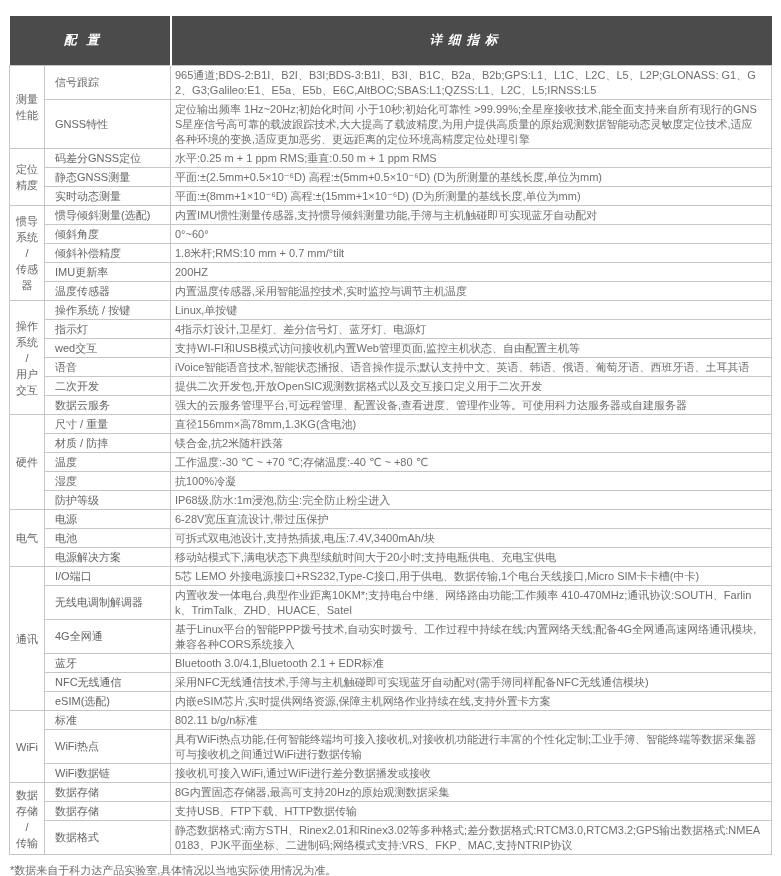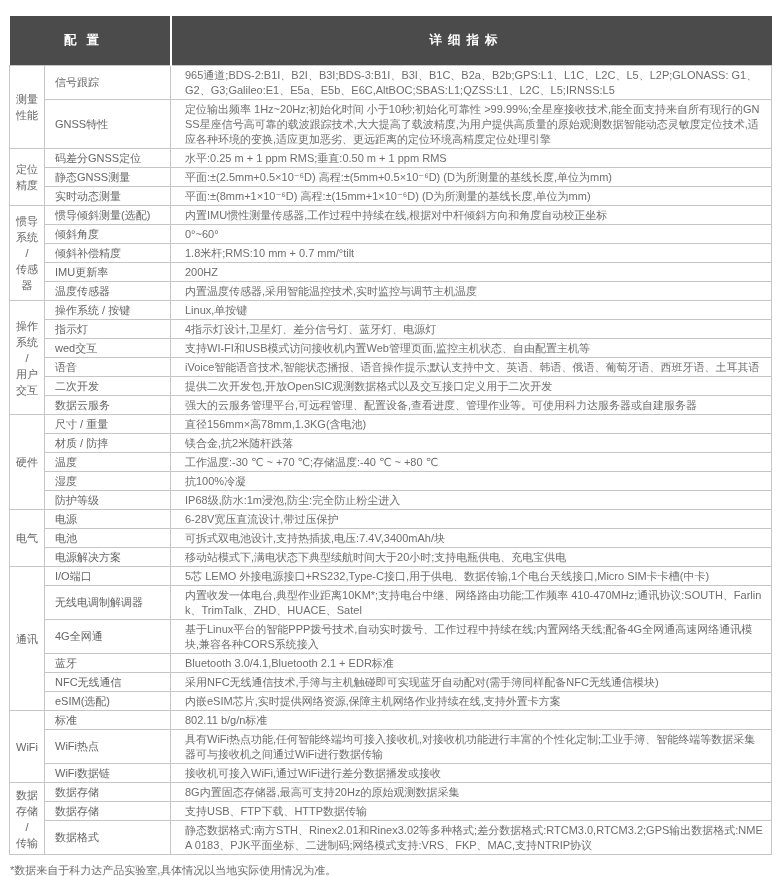--- a/index.html
+++ b/index.html
@@ -20,35 +20,35 @@
   .page{position:relative;padding:16px 10px 0 9px;}
   table.spec{
     border-collapse:collapse;table-layout:fixed;width:762px;
   }
   col.c-group{width:35px;}
   col.c-name{width:126px;}
   col.c-value{width:601px;}
   thead th{
     background:var(--header-bg);color:var(--header-text);
     font-size:12.5px;font-weight:bold;height:26px;
-    padding:16px;text-align:center;border:none;vertical-align:middle;
+    padding:16px;text-align:center;border:none;vertical-align:middle;font-style:italic;
   }
   th.h-config{letter-spacing:10px;padding-left:10px;}
   th.h-detail{border-left:2px solid #ffffff;letter-spacing:6px;padding-left:6px;margin-top:40px;}
   tbody td{
     border:1px solid var(--border);
     font-size:11px;line-height:15px;color:var(--text);
     padding:1.5px 8px;vertical-align:middle;
   }
   td.group-cell{
     text-align:center;padding:2px 1px;white-space:pre-line;
     color:var(--label-text);line-height:16px;margin-left:24px;
   }
   td.name-cell{color:var(--label-text);padding-left:10px;margin-left:16px;}
-  td.value-cell{padding-left:14px;word-break:break-all;}
+  td.value-cell{padding-left:4px;word-break:break-all;}
   .footnote{
     margin-top:8px;padding-left:1px;
     font-size:11px;color:var(--text);line-height:15px;
   }
 </style>
 </head>
 <body>
 
 <div class="page">
   <table class="spec">
@@ -87,21 +87,21 @@
         <tr>
           <td class="name-cell">实时动态测量</td>
           <td class="value-cell">平面:±(8mm+1×10⁻⁶D) 高程:±(15mm+1×10⁻⁶D) (D为所测量的基线长度,单位为mm)</td>
         </tr>
         <tr>
           <td class="group-cell" rowspan="5">惯导
 系统
 /
 传感器</td>
           <td class="name-cell">惯导倾斜测量(选配)</td>
-          <td class="value-cell">内置IMU惯性测量传感器,工作过程中持续在线,根据对中杆倾斜方向和角度自动校正坐标</td>
+          <td class="value-cell">内置IMU惯性测量传感器,支持惯导倾斜测量功能,手簿与主机触碰即可实现蓝牙自动配对</td>
         </tr>
         <tr>
           <td class="name-cell">倾斜角度</td>
           <td class="value-cell">0°~60°</td>
         </tr>
         <tr>
           <td class="name-cell">倾斜补偿精度</td>
           <td class="value-cell">1.8米杆;RMS:10 mm + 0.7 mm/°tilt</td>
         </tr>
         <tr>

